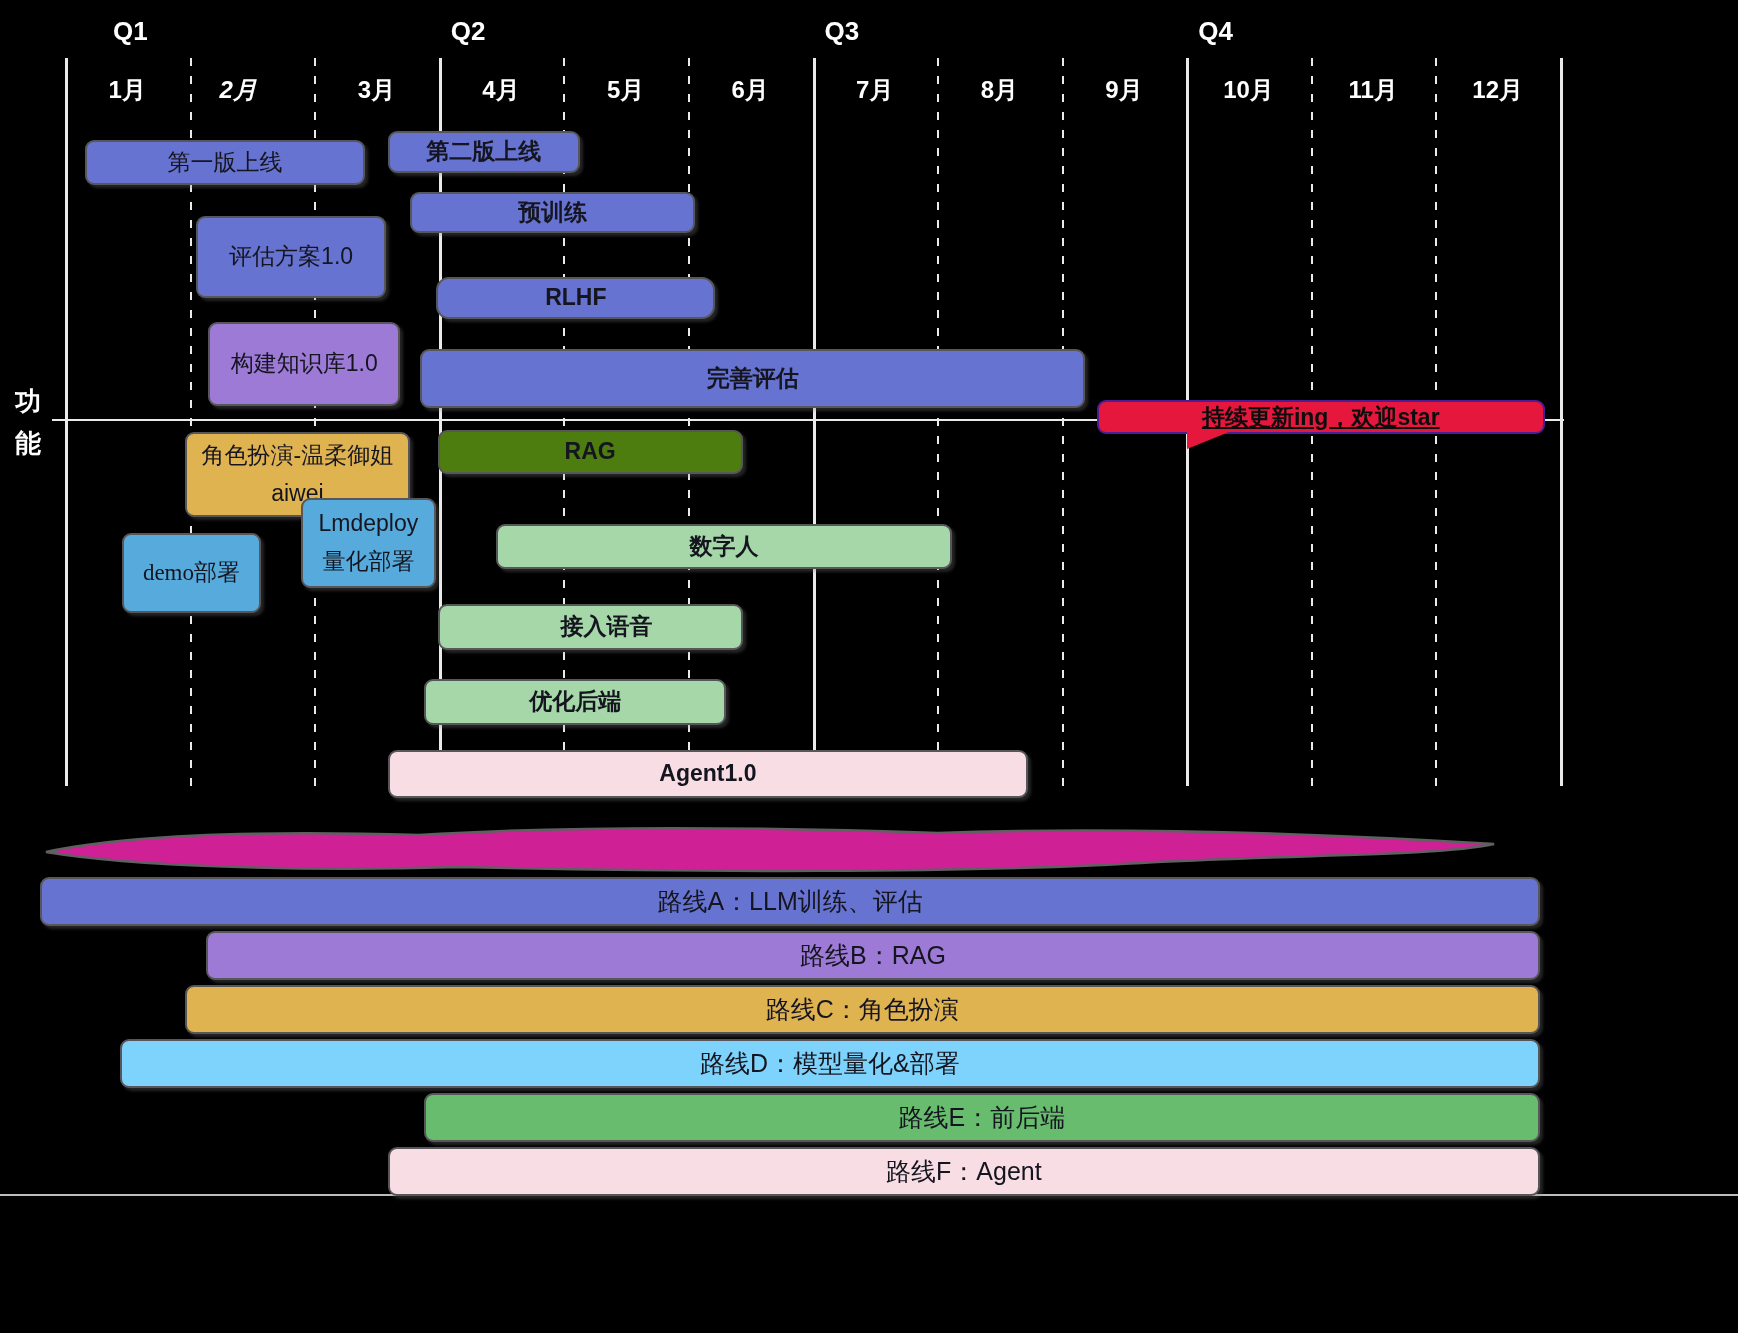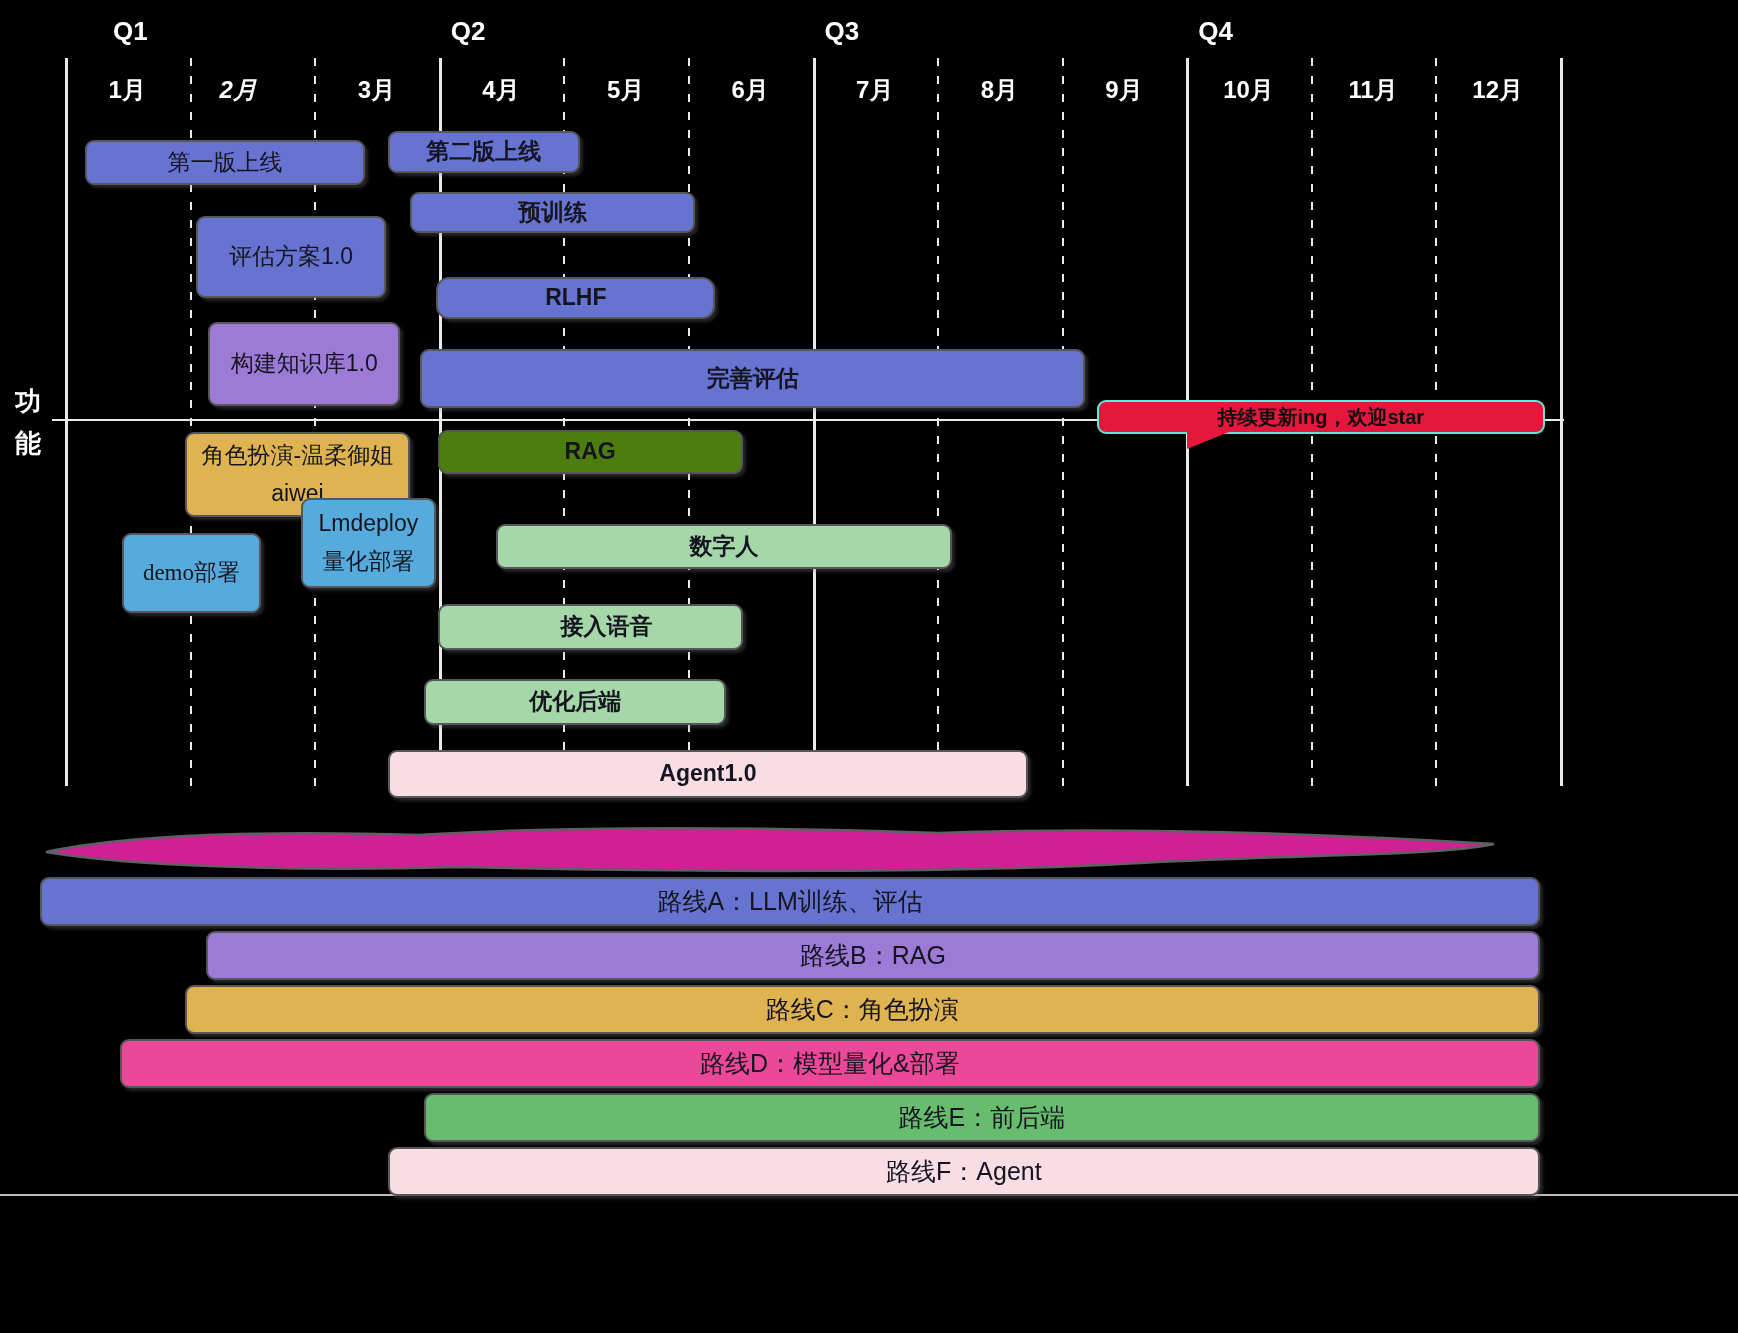--- a/index.html
+++ b/index.html
@@ -21,22 +21,22 @@
   .bar {
     position:absolute; display:flex; align-items:center; justify-content:center;
     text-align:center; border:2.5px solid #57575b; border-radius:9px; box-sizing:border-box;
     color:#15151f; font-size:23px; line-height:1.65; white-space:pre-line;
     box-shadow:3px 3px 3px rgba(130,130,130,0.28);
   }
   .bar.bold { font-weight:bold; }
   .bar.route { font-size:25px; }
   .callout {
     position:absolute; display:flex; align-items:center; justify-content:center;
-    background:#e5173d; border:2px solid #5eead4; border-radius:9px; box-sizing:border-box;
-    color:#0d0d0d; font-weight:bold; font-size:20px;
+    background:#e5173d; border:2px solid #4c1d95; border-radius:9px; box-sizing:border-box;
+    color:#0d0d0d; font-weight:bold; font-size:23px;text-decoration:underline;
   }
   .callout::after {
     content:""; position:absolute; left:88px; bottom:-17px; width:0; height:0;
     border-top:17px solid #e5173d; border-right:42px solid transparent;
   }
   .banner-svg { position:absolute; }
   .banner-label {
     position:absolute; display:flex; align-items:center; justify-content:center;
     color:#101010; font-weight:bold; font-size:24px;
   }
@@ -114,17 +114,17 @@
              C 1060 5, 1240 9, 1458 22
              C 1400 34, 1280 32, 1120 40
              C 930 52, 640 50, 420 45
              C 260 50, 90 44, 6 30 Z" fill="#d02095" stroke="#606062" stroke-width="2.5"></path>
   </svg>
 
   <div id="routes">
       <div class="bar route" style="left: 40.1px; width: 1500px; top: 877px; height: 49px; background: rgb(102, 115, 208);">路线A：LLM训练、评估</div>
       <div class="bar route" style="left: 205.8px; width: 1334.3px; top: 931px; height: 49px; background: rgb(156, 122, 214);">路线B：RAG</div>
       <div class="bar route" style="left: 184.6px; width: 1355.5px; top: 985px; height: 49px; background: rgb(224, 179, 81);">路线C：角色扮演</div>
-      <div class="bar route" style="left: 119.8px; width: 1420.2px; top: 1039px; height: 49px; background: #ec4899;">路线D：模型量化&amp;部署</div>
+      <div class="bar route" style="left: 119.8px; width: 1420.2px; top: 1039px; height: 49px; background: #7dd3fc;">路线D：模型量化&amp;部署</div>
       <div class="bar route" style="left: 423.8px; width: 1116.3px; top: 1093px; height: 49px; background: rgb(103, 189, 109);">路线E：前后端</div>
       <div class="bar route" style="left: 387.7px; width: 1152.4px; top: 1147px; height: 49px; background: rgb(248, 222, 228);">路线F：Agent</div>
     </div>
 </div>
 
 </body></html>

